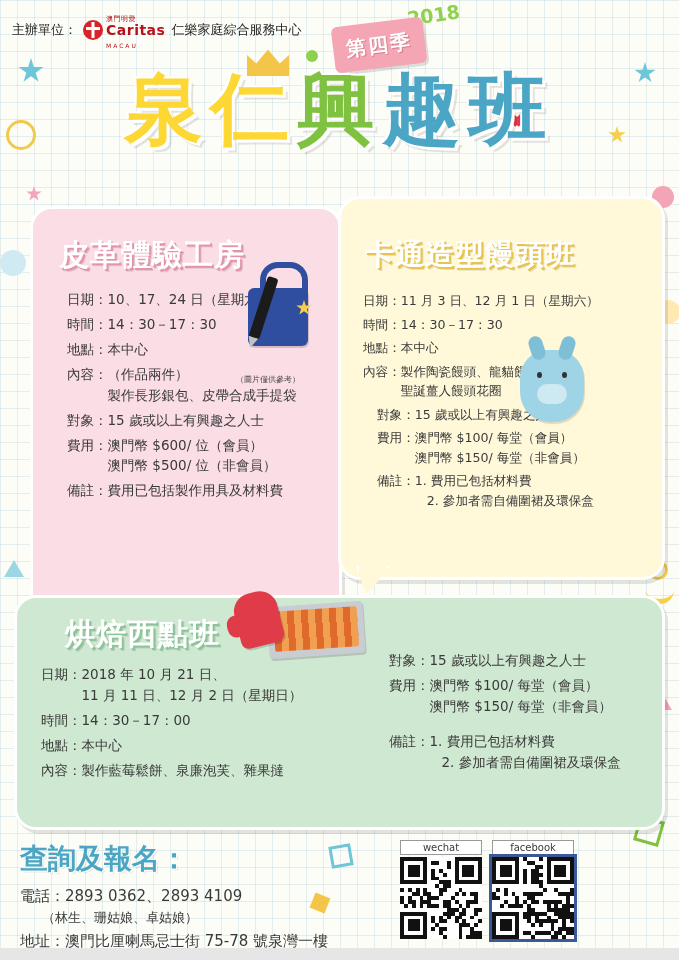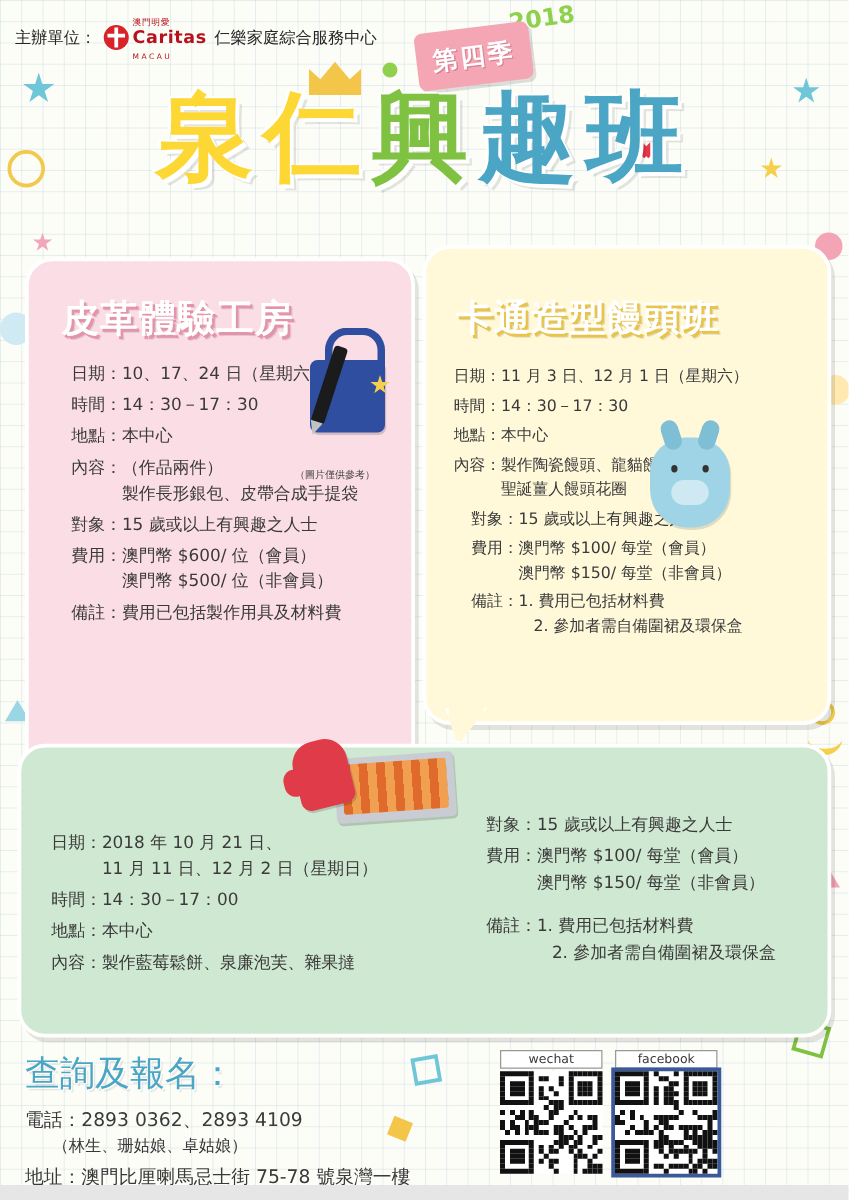--- a/index.html
+++ b/index.html
@@ -122,21 +122,21 @@
     white-space:nowrap;
   }
   .rows { font-size:13.5px; line-height:1.55; color:#3a3a3a; }
   .row { display:flex; margin-bottom:4px; }
   .lab { flex:0 0 auto; white-space:nowrap; }
   .val { flex:1 1 auto; }
   .val div{ white-space:nowrap; }
 
   
   #card-leather {
-    left:20px; top:206px; width:312px; height:444px;
+    left:30px; top:206px; width:312px; height:444px;
     background:#fbdde6;
   }
   #card-leather .card-head{
     color:#fff; text-shadow: 2px 2px 0 #e493ab, 3px 3px 0 rgba(0,0,0,0.10);
     position:absolute; left:26px; top:26px; font-size:30px;
   }
   #card-leather .rows{ position:absolute; left:34px; top:80px; width:262px; }
 
   
   #card-bun {
@@ -164,21 +164,21 @@
   
   .notch {
     position:absolute; left:356px; top:566px; width:34px;height:30px;
     background:#fff9da; border:3px solid #fff; border-top:none;
     clip-path: polygon(0 0, 100% 0, 30% 100%);
   }
 
   
   .contact { position:absolute; left:20px; top:840px; width:400px; color:#3a3a3a; }
   .contact .ct-title {
-    font-size:28px; font-weight:normal; color:#4aa6c4;
+    font-size:28px; font-weight:bold; color:#4aa6c4;
     text-shadow:1px 1px 0 #fff, 2px 2px 0 rgba(0,0,0,0.08);
     margin-bottom:6px;
   }
   .contact .ct-line { font-size:15px; line-height:1.6; white-space:nowrap; }
   .contact .ct-sub { font-size:13px; padding-left:22px; }
 
   
   .qr-wrap { position:absolute; top:840px; }
   .qr-label {
     text-align:center; font-size:10px; color:#3a3a3a;
@@ -418,20 +418,21 @@
 
   <div class="donkey">
     <span class="ear l"></span>
     <span class="ear r"></span>
     <span class="eye l"></span>
     <span class="eye r"></span>
     <span class="muzzle"></span>
   </div>
 
   <div class="card" id="card-bake">
+    <div class="card-head">烘焙西點班</div>
 
     <div class="rows rows-left">
       <div class="row">
           <div class="lab">日期：</div>
         <div class="val">
             <div>2018 年 10 月 21 日、</div>
             <div>11 月 11 日、12 月 2 日（星期日）</div>
           </div>
         </div>
 

